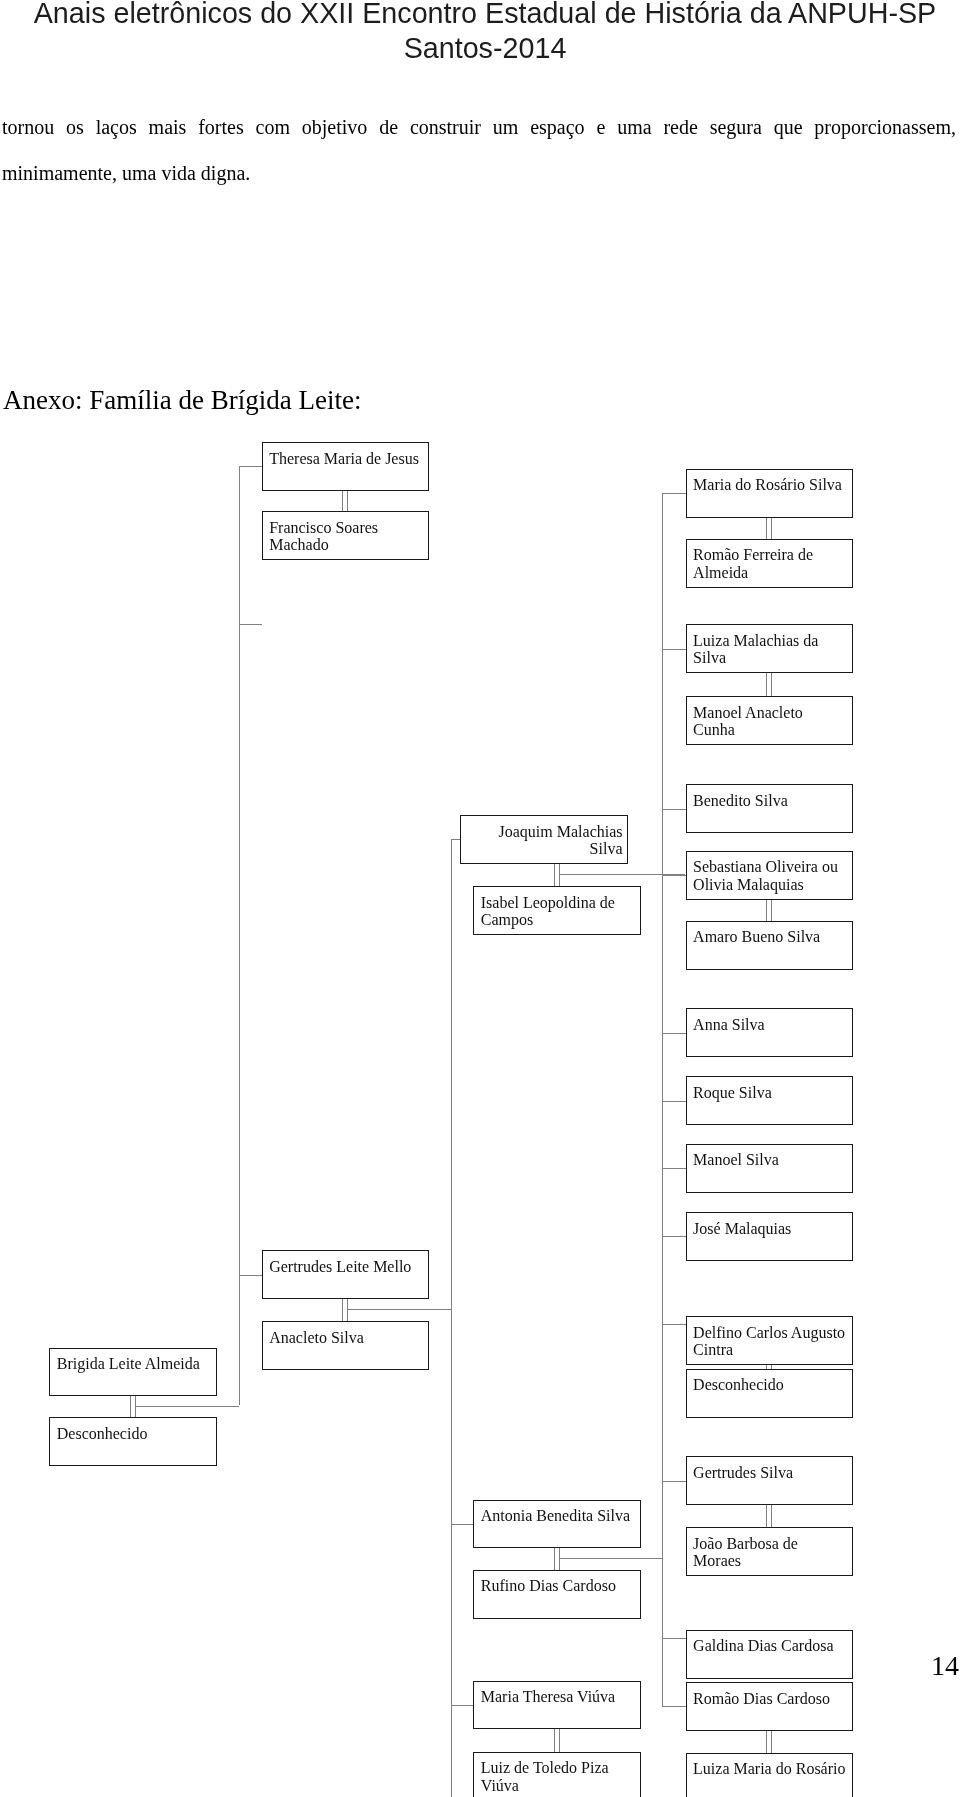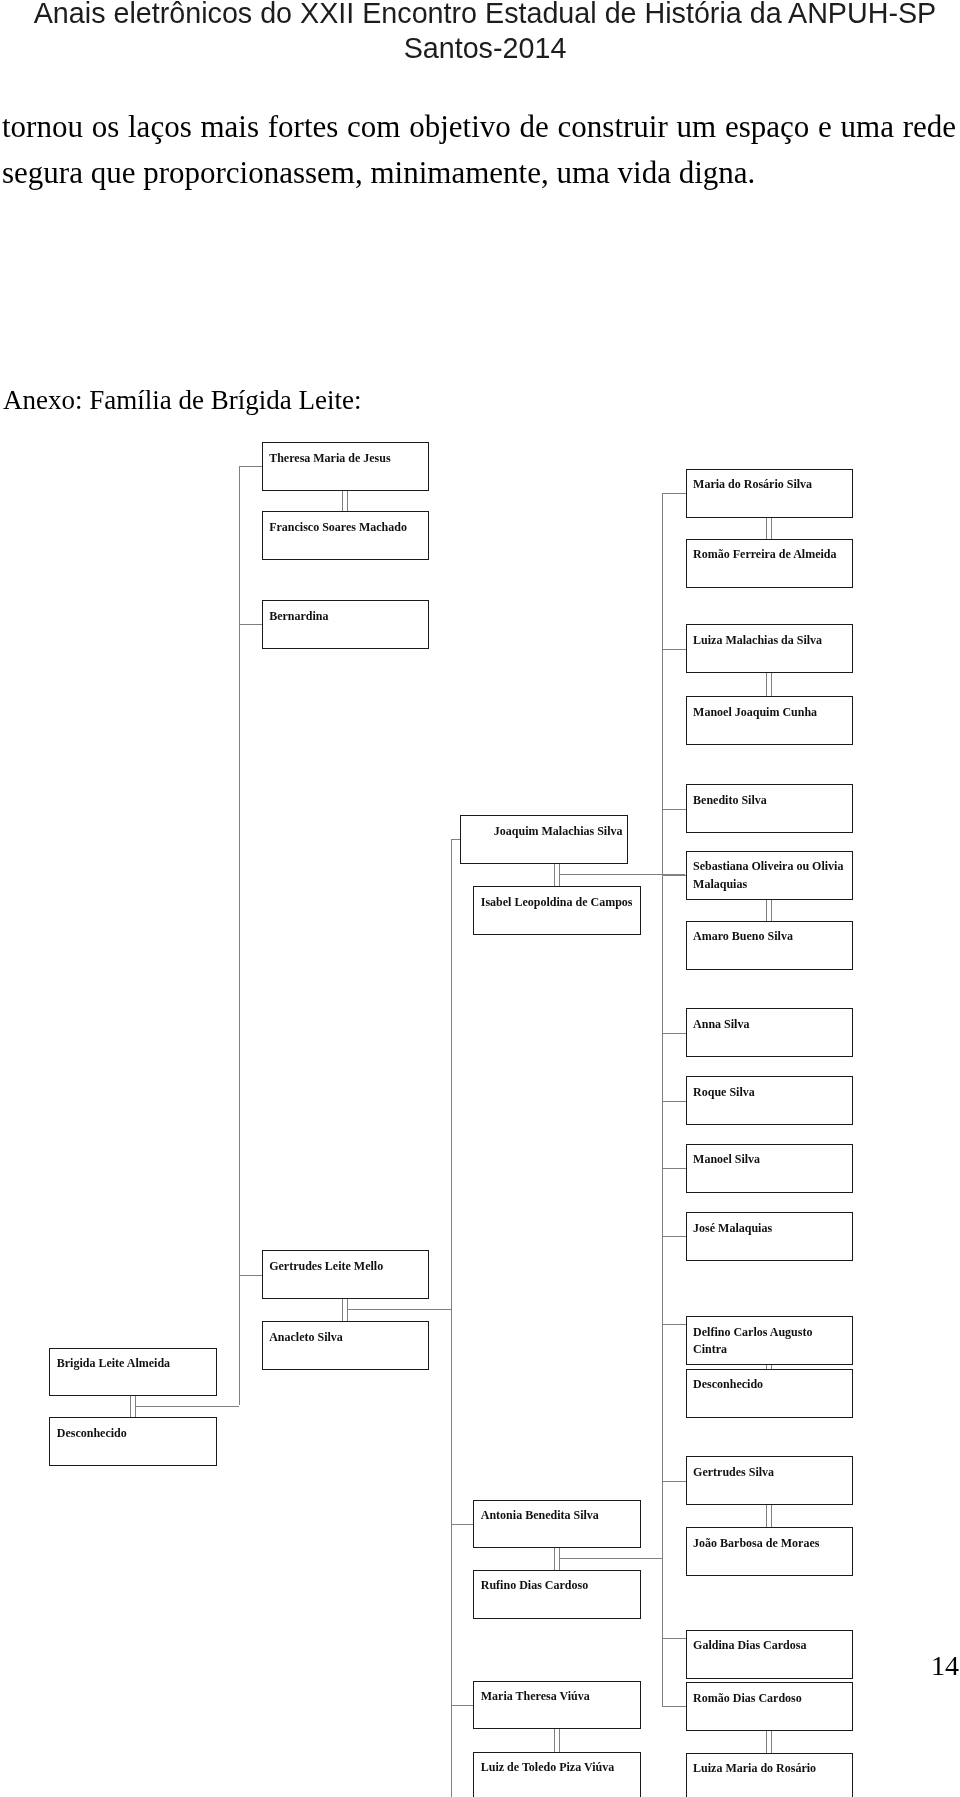--- a/index.html
+++ b/index.html
@@ -38,21 +38,21 @@
   .page-header .hl {
     display: block;
     white-space: nowrap;
   }
   
   .body-para {
     position: absolute;
     left: 2px;
     top: 104px;
     width: 954px;
-    font-size: 31px;
+    font-size: 20px;
     line-height: 46.3px;
     text-align: justify;
     text-justify: inter-word;
   }
   .section-heading {
     position: absolute;
     left: 3px;
     top: 383px;
     font-size: 27px;
     line-height: 34px;
@@ -73,22 +73,22 @@
     width: 960px;
     height: 1797px;
   }
   .gnode {
     position: absolute;
     box-sizing: border-box;
     width: 167.5px;
     height: 48.8px;
     border: 1.3px solid #1a1a1a;
     background: #ffffff;
-    font-weight: bold;
-    font-size: 12px;
+    font-weight: normal;
+    font-size: 16px;
     line-height: 17.4px;
     padding: 6.5px 4px 0 6.6px;
     color: #111111;
   }
   .trunk {
     position: absolute;
     width: 0;
     border-left: 1.4px solid #808080;
   }
   .branch {
@@ -149,33 +149,32 @@
       <div class="spouse-link" style="left: 766.2px; top: 516.3px; height: 23.8px;"></div>
       <div class="spouse-link" style="left: 766.2px; top: 671.8px; height: 25.8px;"></div>
       <div class="spouse-link" style="left: 766.2px; top: 898.3px; height: 23.8px;"></div>
       <div class="spouse-link" style="left: 766.2px; top: 1346.8px; height: 23.3px;"></div>
       <div class="spouse-link" style="left: 766.2px; top: 1503.8px; height: 24.5px;"></div>
       <div class="spouse-link" style="left: 766.2px; top: 1729.5px; height: 24.3px;"></div>
       <div class="gnode" style="left: 49.2px; top: 1347.7px;"><span>Brigida Leite Almeida</span></div>
       <div class="gnode" style="left: 49.2px; top: 1417.1px;"><span>Desconhecido</span></div>
       <div class="gnode" style="left: 261.6px; top: 442px;"><span>Theresa Maria de Jesus</span></div>
       <div class="gnode" style="left: 261.6px; top: 511.3px;"><span>Francisco Soares Machado</span></div>
-      <div class="gnode" style="left: 261.6px; top: 600px;"><span>Bernardina</span></div>
       <div class="gnode" style="left: 261.6px; top: 1250.3px;"><span>Gertrudes Leite Mello</span></div>
       <div class="gnode" style="left: 261.6px; top: 1321px;"><span>Anacleto Silva</span></div>
       <div class="gnode" style="left: 460px; top: 815px; text-align: right;"><span>Joaquim Malachias Silva</span></div>
       <div class="gnode" style="left: 473.2px; top: 886.3px;"><span>Isabel Leopoldina de Campos</span></div>
       <div class="gnode" style="left: 473.2px; top: 1499.5px;"><span>Antonia Benedita Silva</span></div>
       <div class="gnode" style="left: 473.2px; top: 1569.8px;"><span>Rufino Dias Cardoso</span></div>
       <div class="gnode" style="left: 473.2px; top: 1680.5px;"><span>Maria Theresa Viúva</span></div>
       <div class="gnode" style="left: 473.2px; top: 1751.6px;"><span>Luiz de Toledo Piza Viúva</span></div>
       <div class="gnode" style="left: 685.5px; top: 468.8px;"><span>Maria do Rosário Silva</span></div>
       <div class="gnode" style="left: 685.5px; top: 538.8px;"><span>Romão Ferreira de Almeida</span></div>
       <div class="gnode" style="left: 685.5px; top: 624.3px;"><span>Luiza Malachias da Silva</span></div>
-      <div class="gnode" style="left: 685.5px; top: 696.3px;"><span>Manoel Joaquim Cunha</span></div>
+      <div class="gnode" style="left: 685.5px; top: 696.3px;"><span>Manoel Anacleto Cunha</span></div>
       <div class="gnode" style="left: 685.5px; top: 784.3px;"><span>Benedito Silva</span></div>
       <div class="gnode" style="left: 685.5px; top: 850.8px;"><span>Sebastiana Oliveira  ou Olivia Malaquias</span></div>
       <div class="gnode" style="left: 685.5px; top: 920.8px;"><span>Amaro Bueno Silva</span></div>
       <div class="gnode" style="left: 685.5px; top: 1008.3px;"><span>Anna Silva</span></div>
       <div class="gnode" style="left: 685.5px; top: 1076.3px;"><span>Roque Silva</span></div>
       <div class="gnode" style="left: 685.5px; top: 1143.8px;"><span>Manoel Silva</span></div>
       <div class="gnode" style="left: 685.5px; top: 1212px;"><span>José Malaquias</span></div>
       <div class="gnode" style="left: 685.5px; top: 1299.3px; margin-top: 17px;"><span>Delfino Carlos Augusto Cintra</span></div>
       <div class="gnode" style="left: 685.5px; top: 1368.8px;"><span>Desconhecido</span></div>
       <div class="gnode" style="left: 685.5px; top: 1456.3px;"><span>Gertrudes Silva</span></div>

